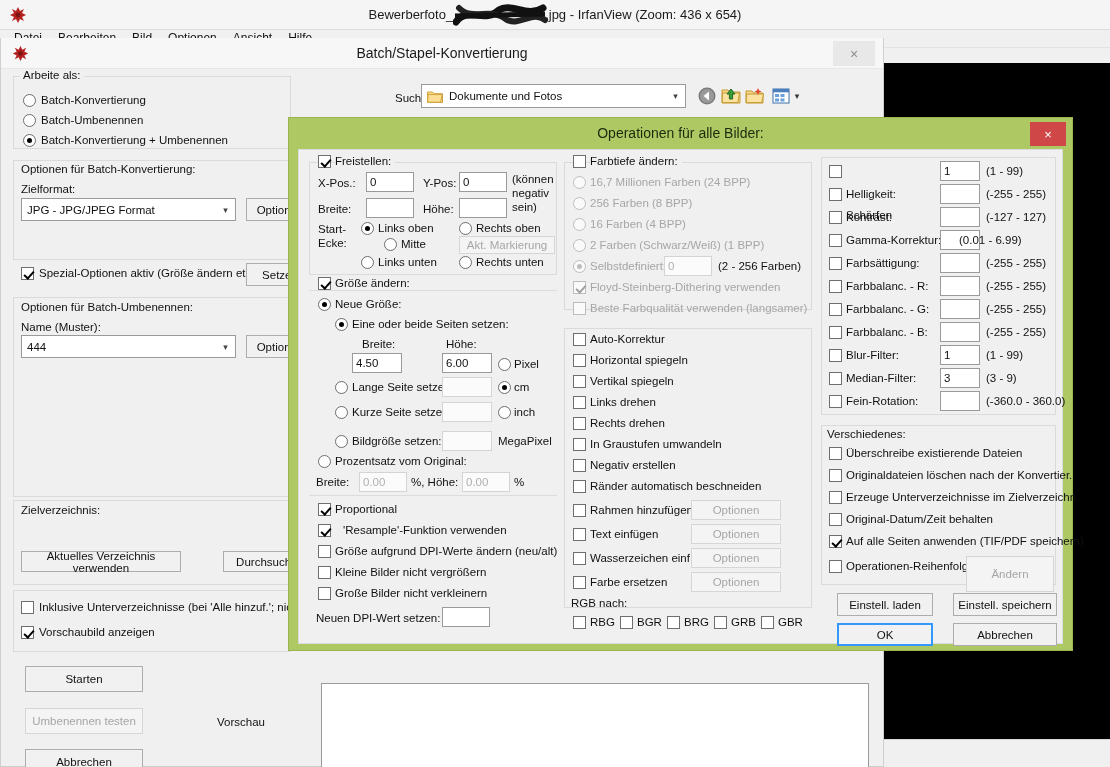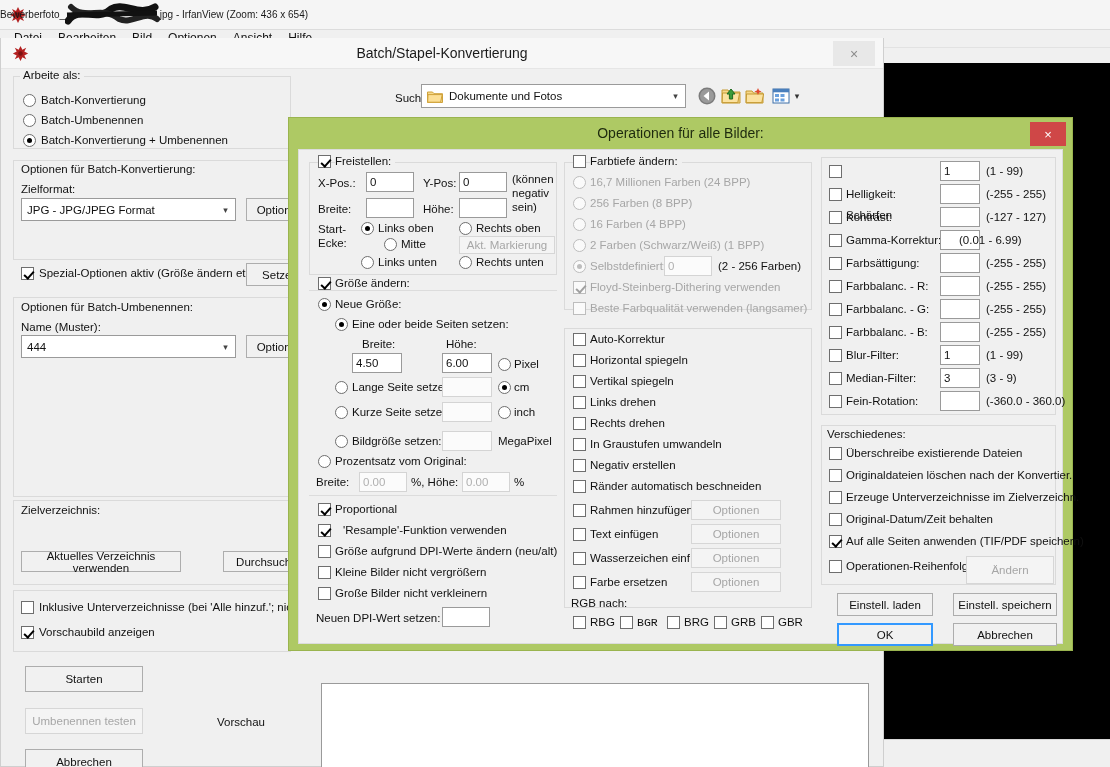--- a/index.html
+++ b/index.html
@@ -13,21 +13,21 @@
   }
 
   
   #irfan-window { position:absolute; inset:0; background:#f0f0f0; }
   #irfan-titlebar {
     position:absolute; left:0; top:0; width:1110px; height:30px;
     background:#f5f5f5; border-bottom:1px solid #dcdcdc;
   }
   #irfan-title {
     position:absolute; left:0; top:0; width:1110px; height:30px;
-    line-height:30px; text-align:left; font-size:10px; color:#1a1a1a;
+    line-height:30px; text-align:center; font-size:13px; color:#1a1a1a;
   }
   .redact {
     display:inline-block; position:relative;
     width:92px; height:13px; vertical-align:-2px;
   }
   .redact svg { position:absolute; left:0; top:-6px; }
   #irfan-app-icon { position:absolute; left:8px; top:5px; width:20px; height:20px; }
   #irfan-menubar {
     position:absolute; left:0; top:30px; width:1110px; height:18px;
     background:#f0f0f0; border-bottom:1px solid #e2e2e2;
@@ -443,21 +443,21 @@
     <span class="ctl-label" style="left:291px; top:402px;">Wasserzeichen einf.</span>
     <button class="btn dis" style="left:392px; top:398px; width:90px; height:20px;">Optionen</button>
     <span class="chk" style="left:274px; top:426px;"></span>
     <span class="ctl-label" style="left:291px; top:426px;">Farbe ersetzen</span>
     <button class="btn dis" style="left:392px; top:422px; width:90px; height:20px;">Optionen</button>
 
     <span class="plainlabel" style="left:272px; top:447px;">RGB nach:</span>
     <span class="chk" style="left:274px; top:466px;"></span>
     <span class="ctl-label" style="left:291px; top:466px;">RBG</span>
     <span class="chk" style="left:321px; top:466px;"></span>
-    <span class="ctl-label" style="left:338px; top:466px;font-family:Liberation Mono, monospace;">BGR</span>
+    <span class="ctl-label" style="left:338px; top:466px;">BGR</span>
     <span class="chk" style="left:368px; top:466px;"></span>
     <span class="ctl-label" style="left:385px; top:466px;">BRG</span>
     <span class="chk" style="left:415px; top:466px;"></span>
     <span class="ctl-label" style="left:432px; top:466px;">GRB</span>
     <span class="chk" style="left:462px; top:466px;"></span>
     <span class="ctl-label" style="left:479px; top:466px;">GBR</span>
 
     <div class="group" style="left:522px; top:7px; width:235px; height:258px;"></div>
 
     <span class="chk" style="left:530px; top:15px;"></span>
@@ -522,20 +522,20 @@
     <span class="chk" style="left:530px; top:319px;"></span>
     <span class="ctl-label" style="left:547px; top:319px;">Originaldateien löschen nach der Konvertier.</span>
     <span class="chk" style="left:530px; top:341px;"></span>
     <span class="ctl-label" style="left:547px; top:341px;">Erzeuge Unterverzeichnisse im Zielverzeichn.</span>
     <span class="chk" style="left:530px; top:363px;"></span>
     <span class="ctl-label" style="left:547px; top:363px;">Original-Datum/Zeit behalten</span>
     <span class="chk on" style="left:530px; top:385px;"></span>
     <span class="ctl-label" style="left:547px; top:385px;">Auf alle Seiten anwenden (TIF/PDF speichern)</span>
     <span class="chk" style="left:530px; top:410px;"></span>
     <span class="ctl-label" style="left:547px; top:410px;">Operationen-Reihenfolge</span>
-    <button class="btn dis" style="left:667px; top:406px; width:88px; height:28px;">Ändern</button>
+    <button class="btn dis" style="left:667px; top:406px; width:88px; height:36px;">Ändern</button>
 
     <button class="btn" style="left:538px; top:443px; width:96px; height:23px;">Einstell. laden</button>
     <button class="btn" style="left:654px; top:443px; width:104px; height:23px;">Einstell. speichern</button>
     <button class="btn default" style="left:538px; top:473px; width:96px; height:23px;">OK</button>
     <button class="btn" style="left:654px; top:473px; width:104px; height:23px;">Abbrechen</button>
   </div>
 </div>
 
 </body></html>

